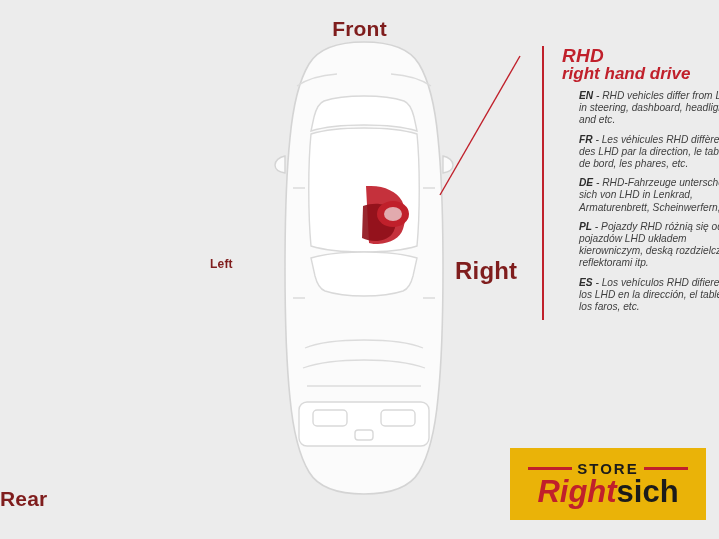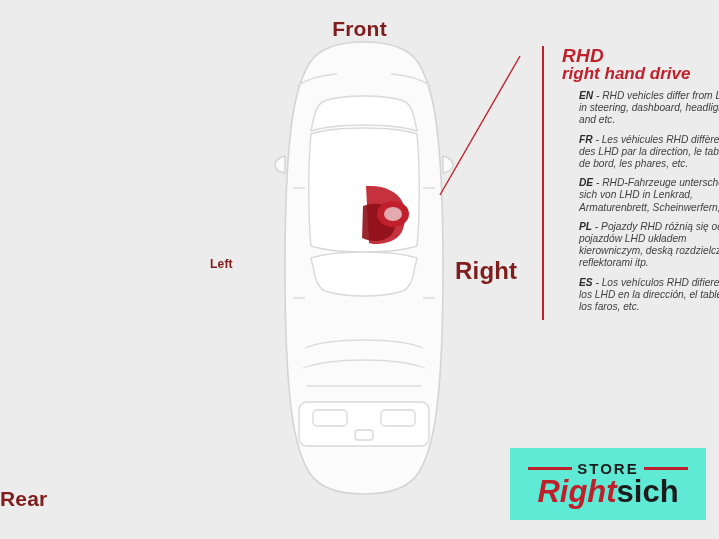--- a/index.html
+++ b/index.html
@@ -48,21 +48,21 @@
     margin:0 0 10px 0;
   }
   .para{
     font-size:10.2px;line-height:12.2px;margin:0 0 7px 17px;color:#3f3f3f;
   }
   .para .lang{font-weight:bold;color:#2d2d2d;}
 
   
   .logo{
     position:absolute;left:510px;top:448px;width:196px;height:72px;
-    background:#5eead4;
+    background:#eab308;
     display:flex;flex-direction:column;align-items:center;justify-content:center;
   }
   .logo .store-row{
     display:flex;align-items:center;justify-content:center;
     width:160px;margin-bottom:-2px;
   }
   .logo .dash{flex:1;height:3px;background:#c0202b;}
   .logo .store-word{
     font-weight:bold;font-size:15px;letter-spacing:2px;color:#1b1b1b;
     padding:0 5px;

